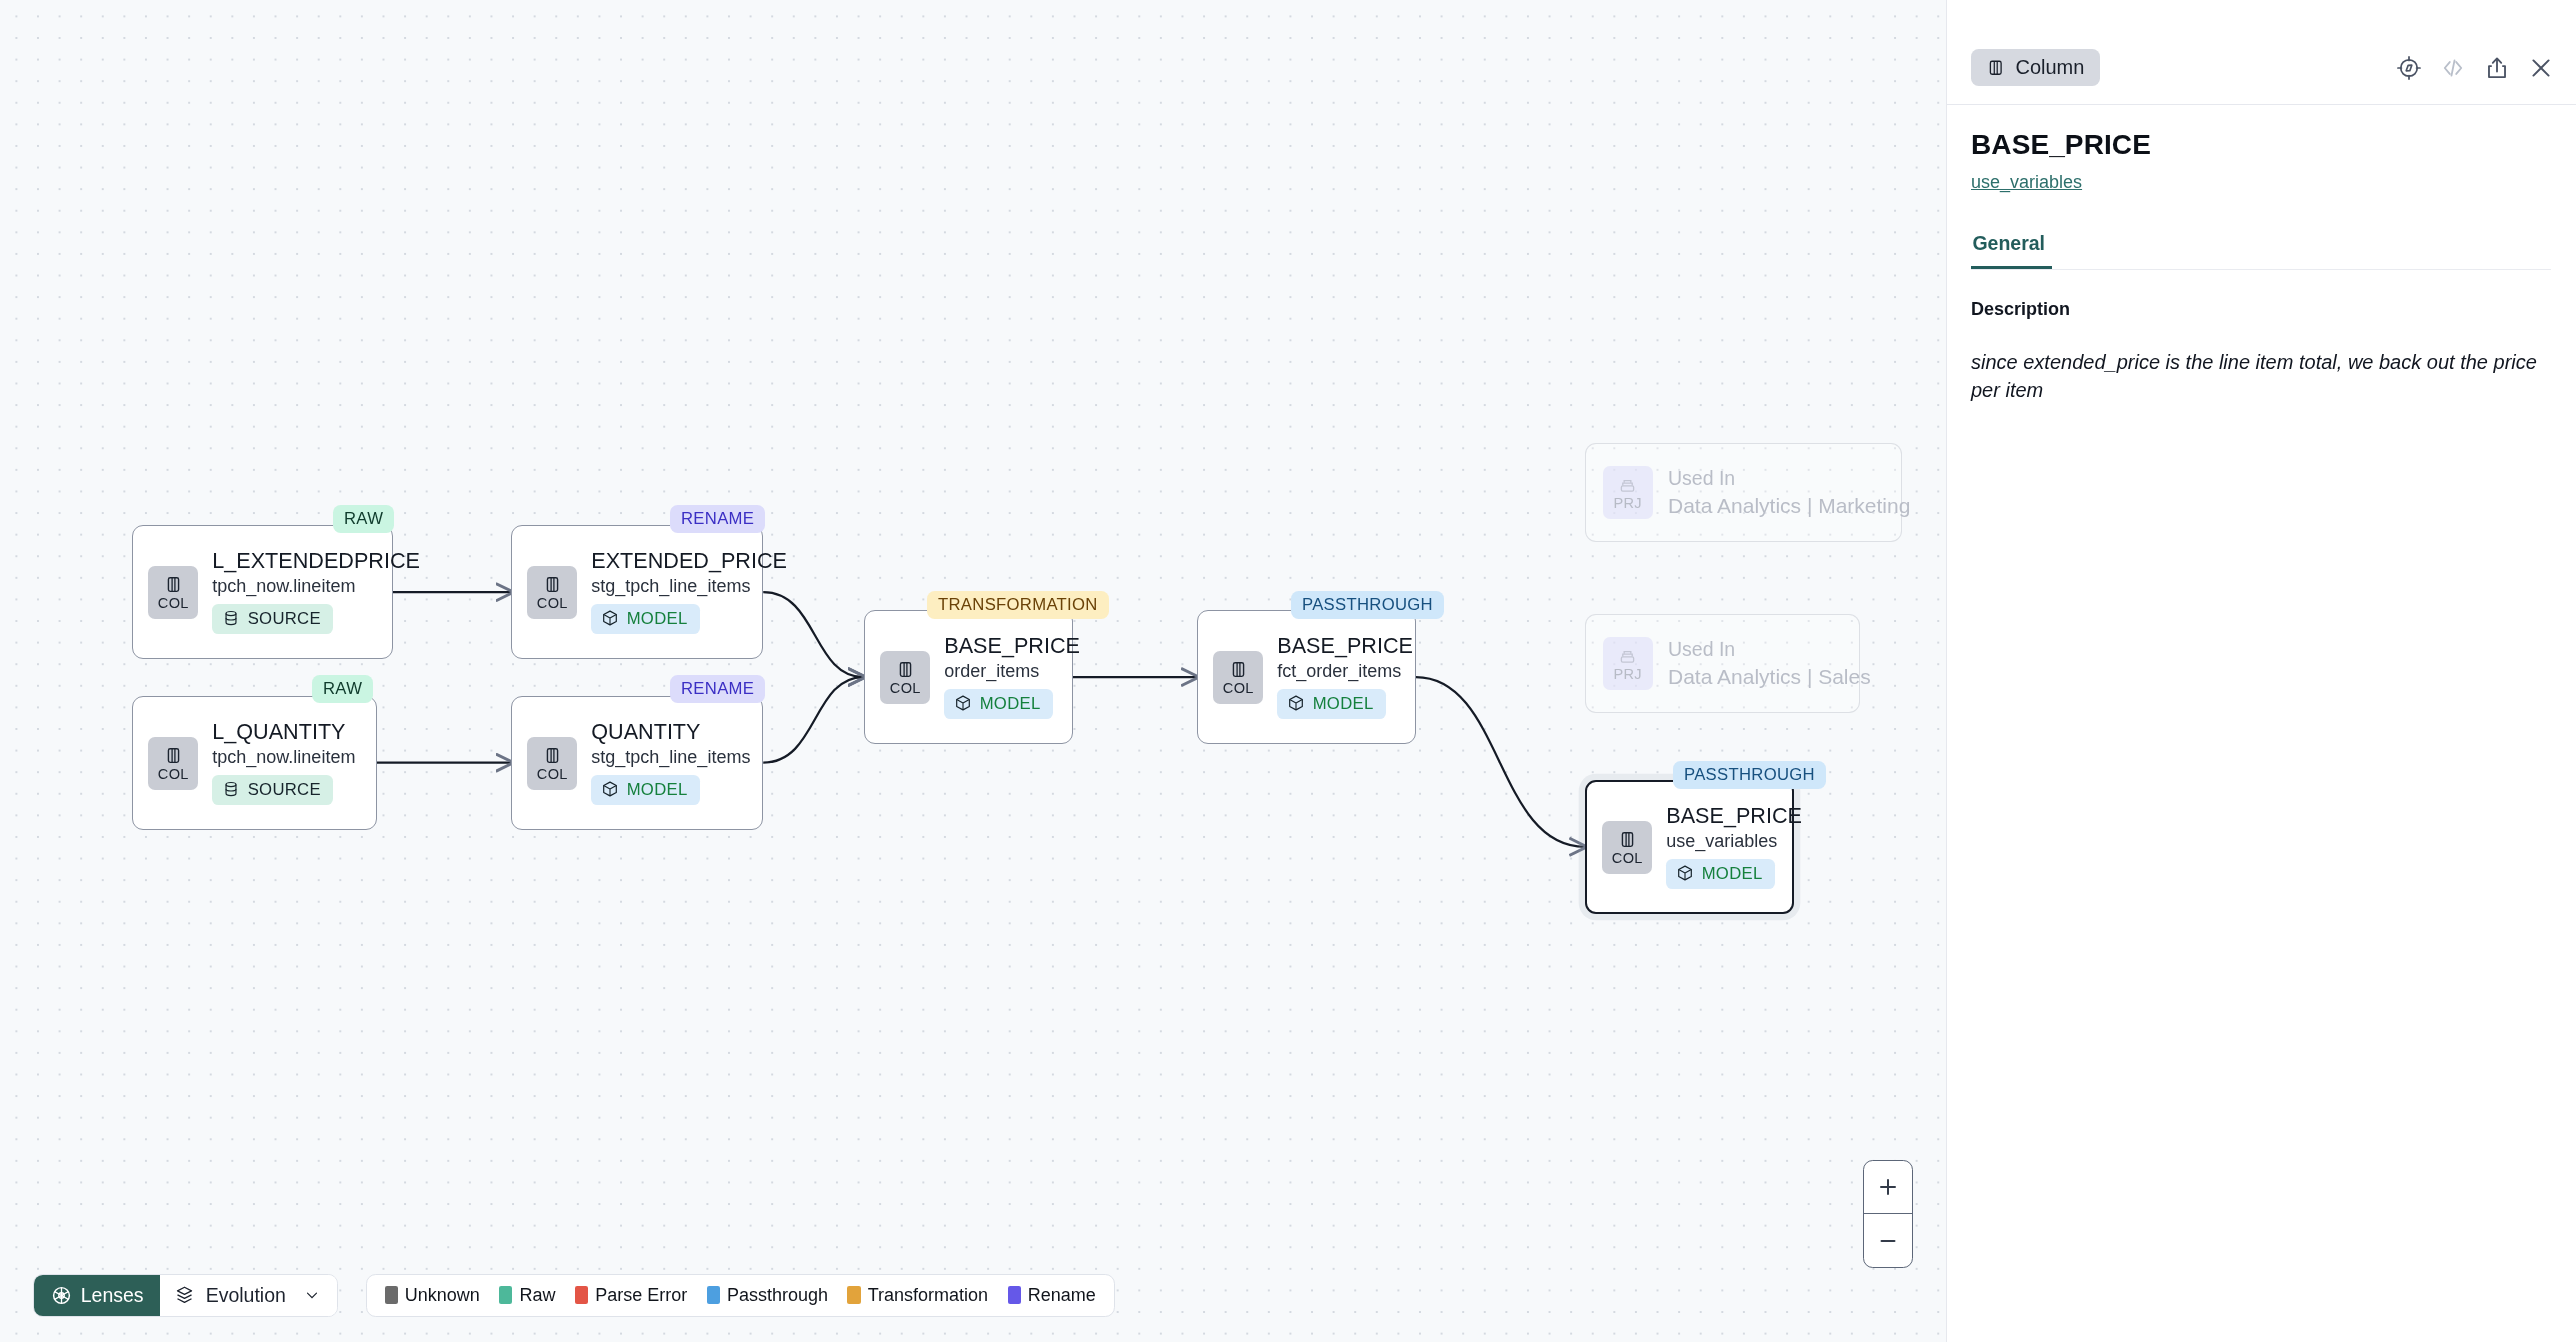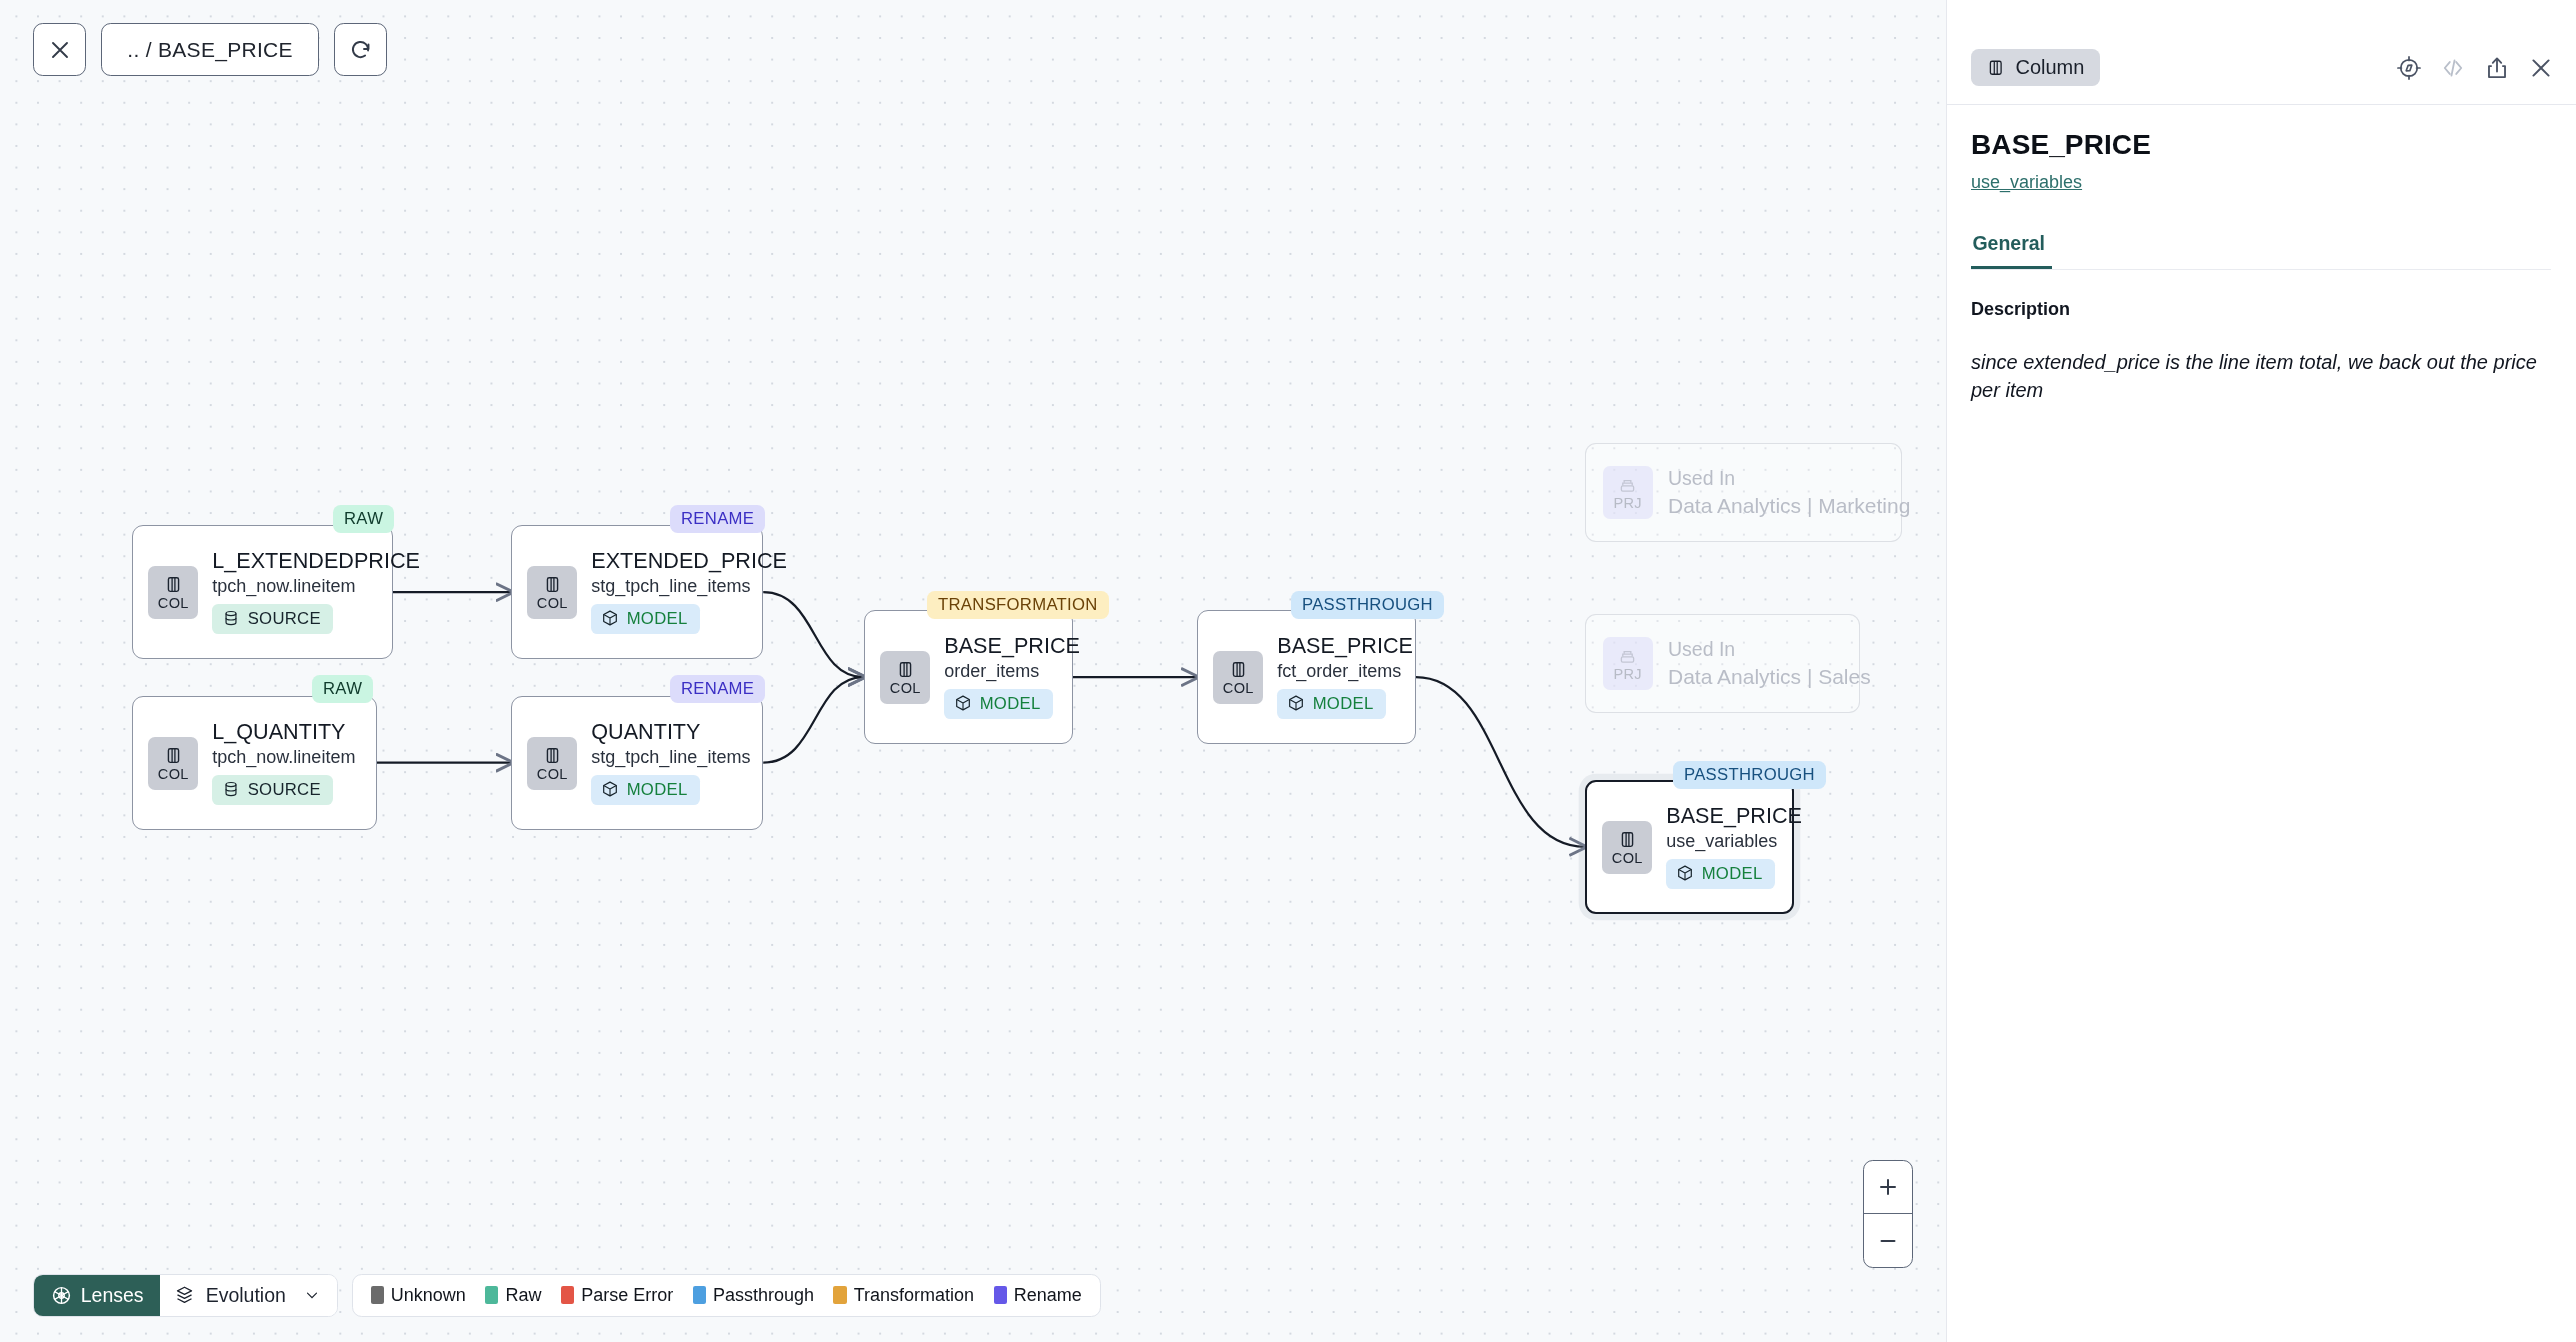--- a/index.html
+++ b/index.html
@@ -80,21 +80,21 @@
     display: flex; flex-direction: column; align-items: center; justify-content: center; gap: 1.4px; flex: 0 0 auto;
   }
   .prj-chip .cc-label { font-size: 14.6px; color: #b7bbc6; letter-spacing: 0.3px; line-height: 1; }
   .used-text { display: flex; flex-direction: column; gap: 7px; }
   .u-title { font-size: 19.5px; color: #b9bdc7; line-height: 1; white-space: nowrap; }
   .u-sub { font-size: 21px; color: #b9bdc7; line-height: 1; white-space: nowrap; }
 
   svg.edges { position: absolute; inset: 0; width: 1946px; height: 1343px; z-index: 1; pointer-events: none; }
 
   
-  #bottom-bar { position: absolute; left: 33px; bottom: 26.4px; display: flex; align-items: center; gap: 14px; z-index: 6; }
+  #bottom-bar { position: absolute; left: 33px; bottom: 26.4px; display: flex; align-items: center; gap: 28px; z-index: 6; }
   .seg-group { display: flex; border-radius: 9.7px; overflow: hidden; border: 1.4px solid #dfe3ea; height: 43px; background:#fff; }
   .seg.lenses { background: #2d5f57; color: #fff; display: flex; align-items: center; gap: 9px; padding: 0 16.7px; font-size: 19.5px; cursor: pointer;}
   .seg.evolution { background: #fff; color: #1d232e; display: flex; align-items: center; gap: 10.4px; padding: 0 15.3px 0 14px; font-size: 19.5px; cursor: pointer;}
   .legend {
     display: flex; align-items: center; gap: 19.5px; height: 43px; padding: 0 18px;
     background: #fff; border: 1.4px solid #dfe3ea; border-radius: 9.7px;
   }
   .legend-item { display: flex; align-items: center; gap: 7px; font-size: 18px; color: #11151c; white-space: nowrap; }
   .sw { width: 13.2px; height: 18px; border-radius: 2.1px; flex: 0 0 auto; }
 
@@ -146,36 +146,20 @@
       <g fill="none" stroke="#151b26" stroke-width="3.2" marker-end="url(#arrow)">
         <path d="M564,851 L735,851"></path>
         <path d="M541,1096 L735,1096"></path>
         <path d="M1097,851 C1175,851 1168,973 1241,973"></path>
         <path d="M1097,1096 C1175,1096 1168,973 1241,973"></path>
         <path d="M1541,973 L1720,973"></path>
         <path d="M2035,973 C2160,973 2150,1217 2278,1217"></path>
       </g>
     </svg>
 
-    <div id="top-tools">
-      <div class="tool-btn sq">
-        <svg width="24" height="24" viewBox="0 0 24 24">
-          <path d="M5 5 L19 19 M19 5 L5 19" stroke="#333b49" stroke-width="1.9" fill="none" stroke-linecap="round"></path>
-        </svg>
-      </div>
-      <div class="tool-btn crumb">
-        <span>.. / BASE_PRICE</span>
-      </div>
-      <div class="tool-btn sq">
-        <svg width="24" height="24" viewBox="0 0 24 24">
-          <path d="M19.5 6.5 V11 H15" stroke="#333b49" stroke-width="1.9" fill="none" stroke-linecap="round" stroke-linejoin="round"></path>
-          <path d="M19 11 A7.6 7.6 0 1 0 17.2 16.6" stroke="#333b49" stroke-width="1.9" fill="none" stroke-linecap="round" transform="rotate(12 12 12)"></path>
-        </svg>
-      </div>
-    </div>
 
     <div id="used-layer">
         <div class="used-node" style="left: 1585px; top: 443px; width: 317px; height: 99px;">
           <div class="used-inner">
             <div class="prj-chip">
               <svg width="21" height="21" viewBox="0 0 24 24">
                 <rect x="5" y="13.5" width="14" height="6" rx="1.5" fill="none" stroke="#c3c6d4" stroke-width="1.5"></rect>
                 <path d="M6.6 13 V10.5 H17.4 V13" fill="none" stroke="#c3c6d4" stroke-width="1.5"></path>
                 <path d="M8.2 10 V7.6 H15.8 V10" fill="none" stroke="#c3c6d4" stroke-width="1.5"></path>
               </svg>

